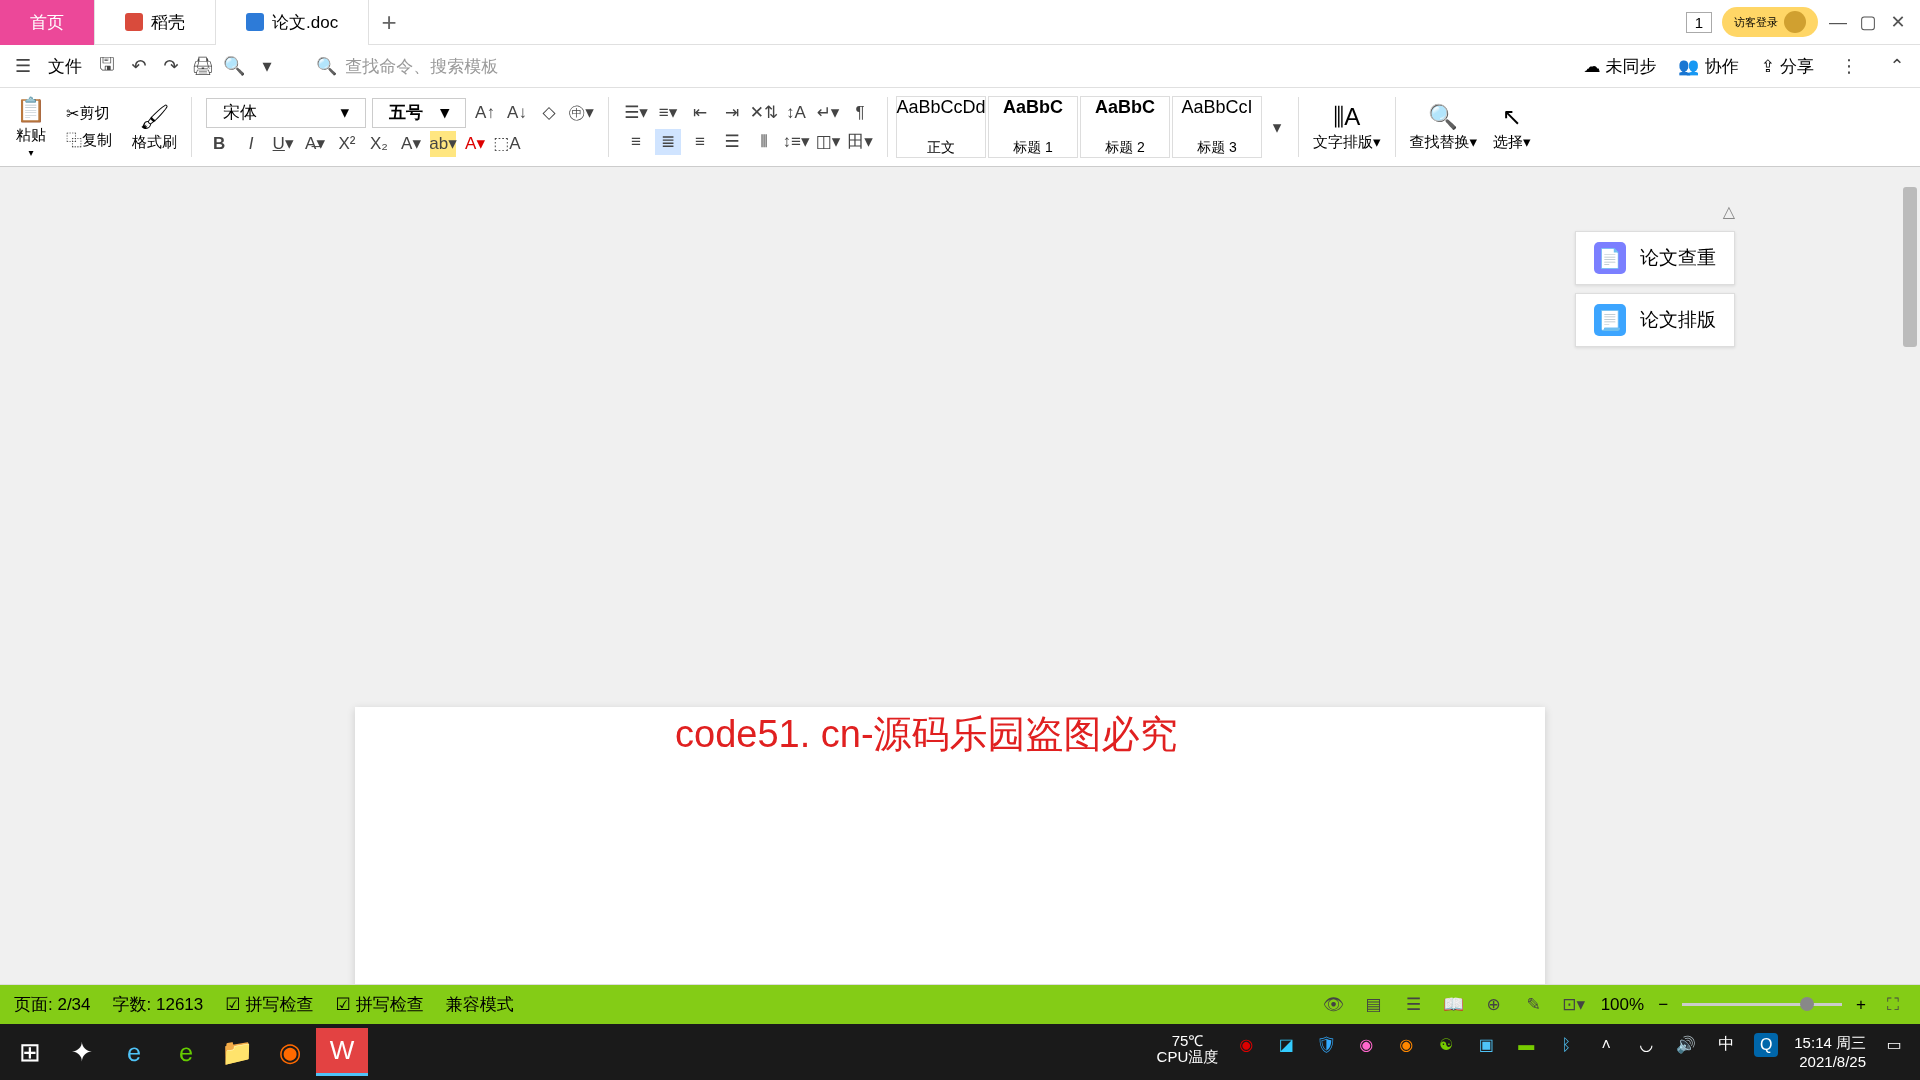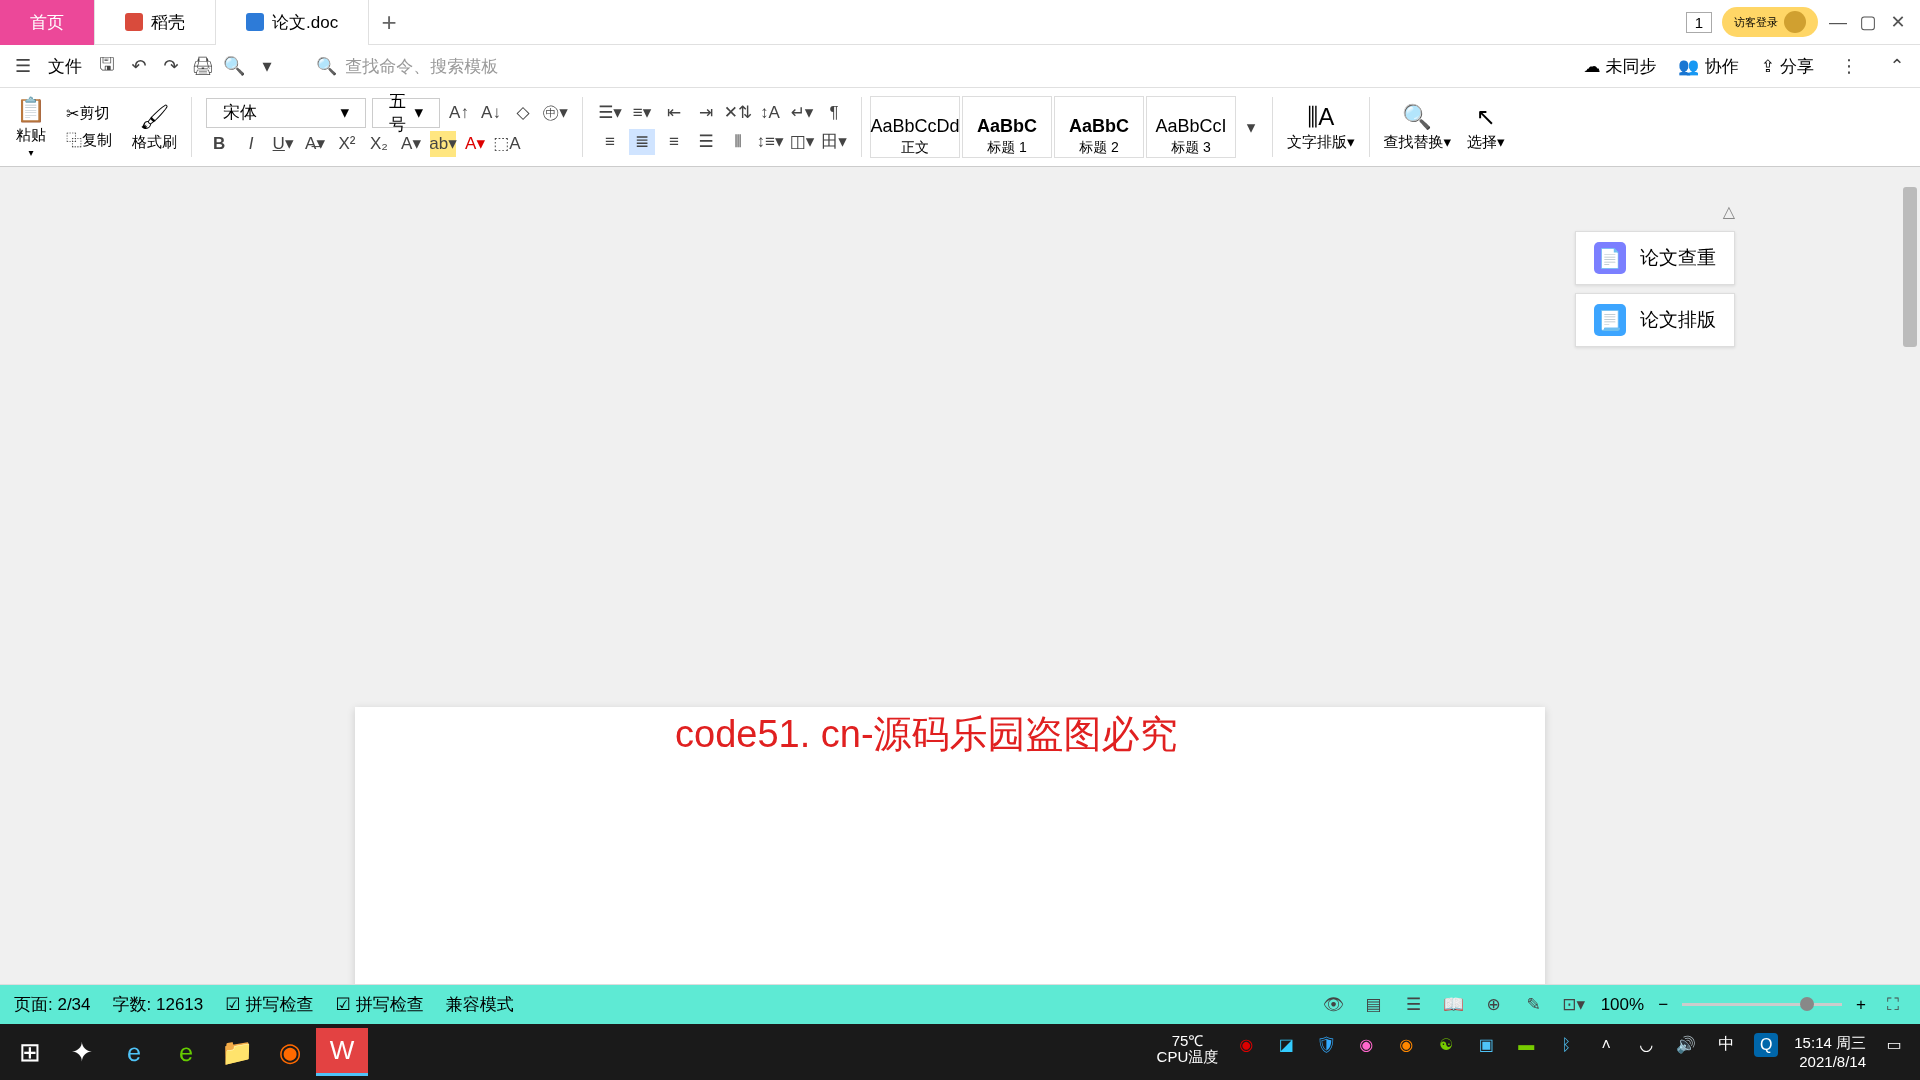--- a/index.html
+++ b/index.html
@@ -30,39 +30,39 @@
 .menu-right .itm { display: flex; align-items: center; gap: 5px; }
 .ribbon { height: 80px; border-top: 1px solid #e0e0e0; border-bottom: 1px solid #ccc; display: flex; align-items: center; padding: 4px 10px; gap: 4px; position: relative; z-index: 10; background: #fff; }
 .grp { display: flex; flex-direction: column; gap: 3px; padding: 0 6px; }
 .grp-row { display: flex; gap: 6px; align-items: center; }
 .big-btn { display: flex; flex-direction: column; align-items: center; gap: 2px; font-size: 15px; padding: 2px 6px; }
 .big-btn .ic { font-size: 24px; }
 .sm-btn { display: flex; align-items: center; gап: 4px; font-size: 15px; padding: 2px 4px; }
 .sm-btn .ic { font-size: 16px; }
 .sel { border: 1px solid #ccc; height: 30px; padding: 0 16px; font-size: 17px; display: flex; align-items: center; justify-content: space-between; }
 .sel.font { width: 160px; }
-.sel.size { width: 68px; }
+.sel.size { width: 94px; font-weight: bold; }
 .rb-ic { width: 26px; height: 26px; display: flex; align-items: center; justify-content: center; font-size: 17px; color: #444; cursor: pointer; }
 .sep { width: 1px; height: 60px; background: #ddd; margin: 0 4px; }
 .styles { display: flex; gap: 2px; align-items: center; }
-.style-box { width: 90px; height: 62px; border: 1px solid #ddd; display: flex; flex-direction: column; align-items: center; justify-content: flex-end; gap: 2px; cursor: pointer; }
+.style-box { width: 90px; height: 62px; border: 1px solid #ddd; display: flex; flex-direction: column; align-items: center; justify-content: space-between; gap: 2px; cursor: pointer; }
 .style-box .pv { font-size: 18px; }
 .style-box .nm { font-size: 14px; }
 .doc-area { position: absolute; top: 167px; left: 0; right: 0; bottom: 96px; background: #f0f0f0; overflow: hidden; z-index: 2; }
 .page { position: absolute; background: #fff; box-shadow: 0 2px 8px rgba(0,0,0,0.15); left: 355px; width: 1190px; }
 .page1 { top: 0; height: 510px; }
 .page2 { top: 540px; height: 600px; }
 .doc-text { position: absolute; left: 155px; top: 10px; font-family: monospace; font-size: 22px; color: #333; }
 .red-banner { position: absolute; left: 320px; top: 2px; font-size: 38px; color: #e02020; font-weight: 400; }
 .side-panel { position: absolute; right: 185px; top: 35px; z-index: 5; }
 .side-btn { display: flex; align-items: center; gap: 14px; background: #fff; border: 1px solid #ddd; padding: 10px 18px; margin-bottom: 8px; font-size: 19px; box-shadow: 0 1px 3px rgba(0,0,0,0.1); cursor: pointer; }
 .side-btn .sic { width: 32px; height: 32px; border-radius: 5px; display: flex; align-items: center; justify-content: center; color: #fff; }
 .side-btn .sic.s1 { background: #7b7fff; }
 .side-btn .sic.s2 { background: #3ca5ff; }
-.statusbar { position: absolute; bottom: 56px; left: 0; right: 0; height: 40px; background: #5eead4; border-top: 1px solid #ddd; display: flex; align-items: center; padding: 0 14px; gap: 22px; font-size: 17px; z-index: 10; }
+.statusbar { position: absolute; bottom: 56px; left: 0; right: 0; height: 40px; background: #84cc16; border-top: 1px solid #ddd; display: flex; align-items: center; padding: 0 14px; gap: 22px; font-size: 17px; z-index: 10; }
 .st-itm { display: flex; align-items: center; gap: 5px; }
 .st-right { margin-left: auto; display: flex; align-items: center; gap: 14px; }
 .zoom-slider { width: 160px; height: 3px; background: #ccc; position: relative; }
 .zoom-slider .th { position: absolute; width: 14px; height: 14px; background: #888; border-radius: 50%; top: -6px; left: 118px; }
 .taskbar { position: absolute; bottom: 0; left: 0; right: 0; height: 56px; background: #1a1a1a; display: flex; align-items: center; padding: 0 4px; z-index: 20; }
 .tb-ic { width: 52px; height: 48px; display: flex; align-items: center; justify-content: center; font-size: 26px; cursor: pointer; }
 .tb-ic.start { color: #fff; }
 .tb-right { margin-left: auto; display: flex; align-items: flex-start; gap: 16px; padding-right: 10px; color: #fff; font-size: 15px; }
 .tray-ic { width: 24px; height: 24px; display: flex; align-items: center; justify-content: center; font-size: 16px; }
 .clock { text-align: right; line-height: 1.3; }
@@ -360,17 +360,17 @@
     <span class="tray-ic" style="color:#4fc3f7">▣</span>
     <span class="tray-ic" style="color:#7c0">▬</span>
     <span class="tray-ic" style="color:#4fc3f7">ᛒ</span>
     <span class="tray-ic">˄</span>
     <span class="tray-ic">◡</span>
     <span class="tray-ic">🔊</span>
     <span class="tray-ic">中</span>
     <span class="tray-ic" style="background:#06a;border-radius:4px;color:#fff">Q</span>
     <div class="clock">
       <div>15:14 周三</div>
-      <div>2021/8/14</div>
+      <div>2021/8/25</div>
     </div>
     <span class="tray-ic">▭</span>
   </div>
 </div>
 
 </body></html>

